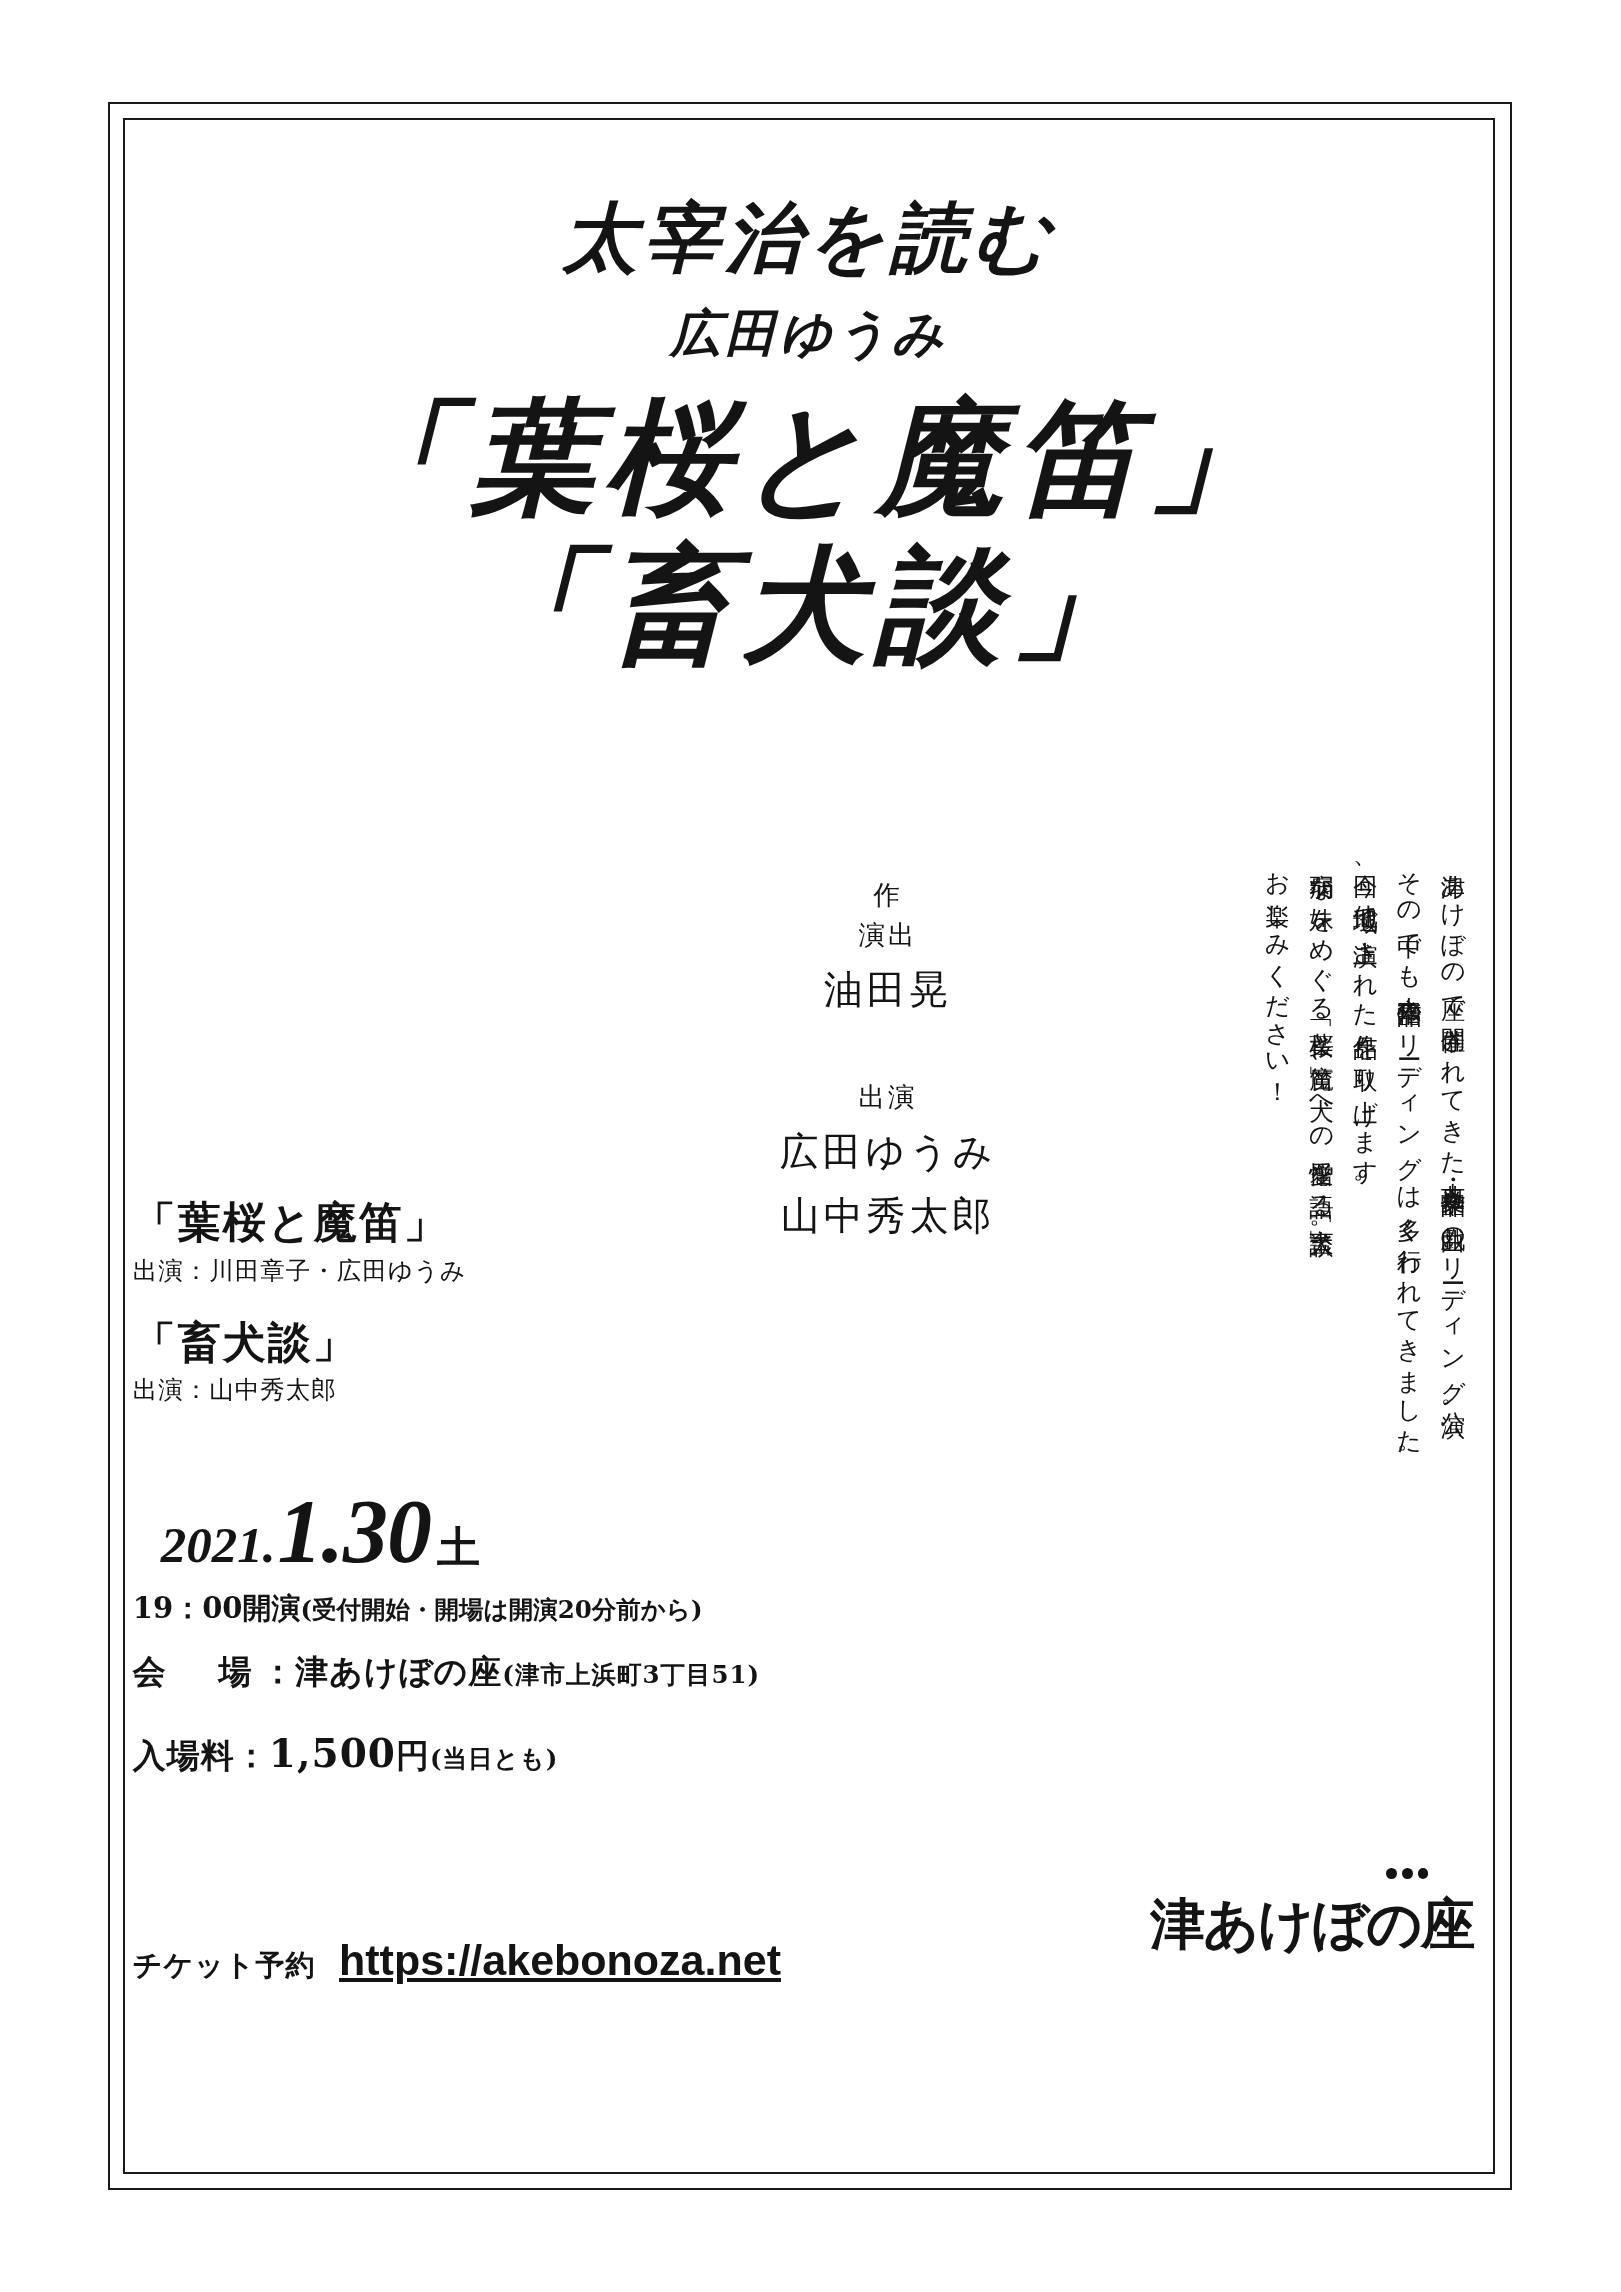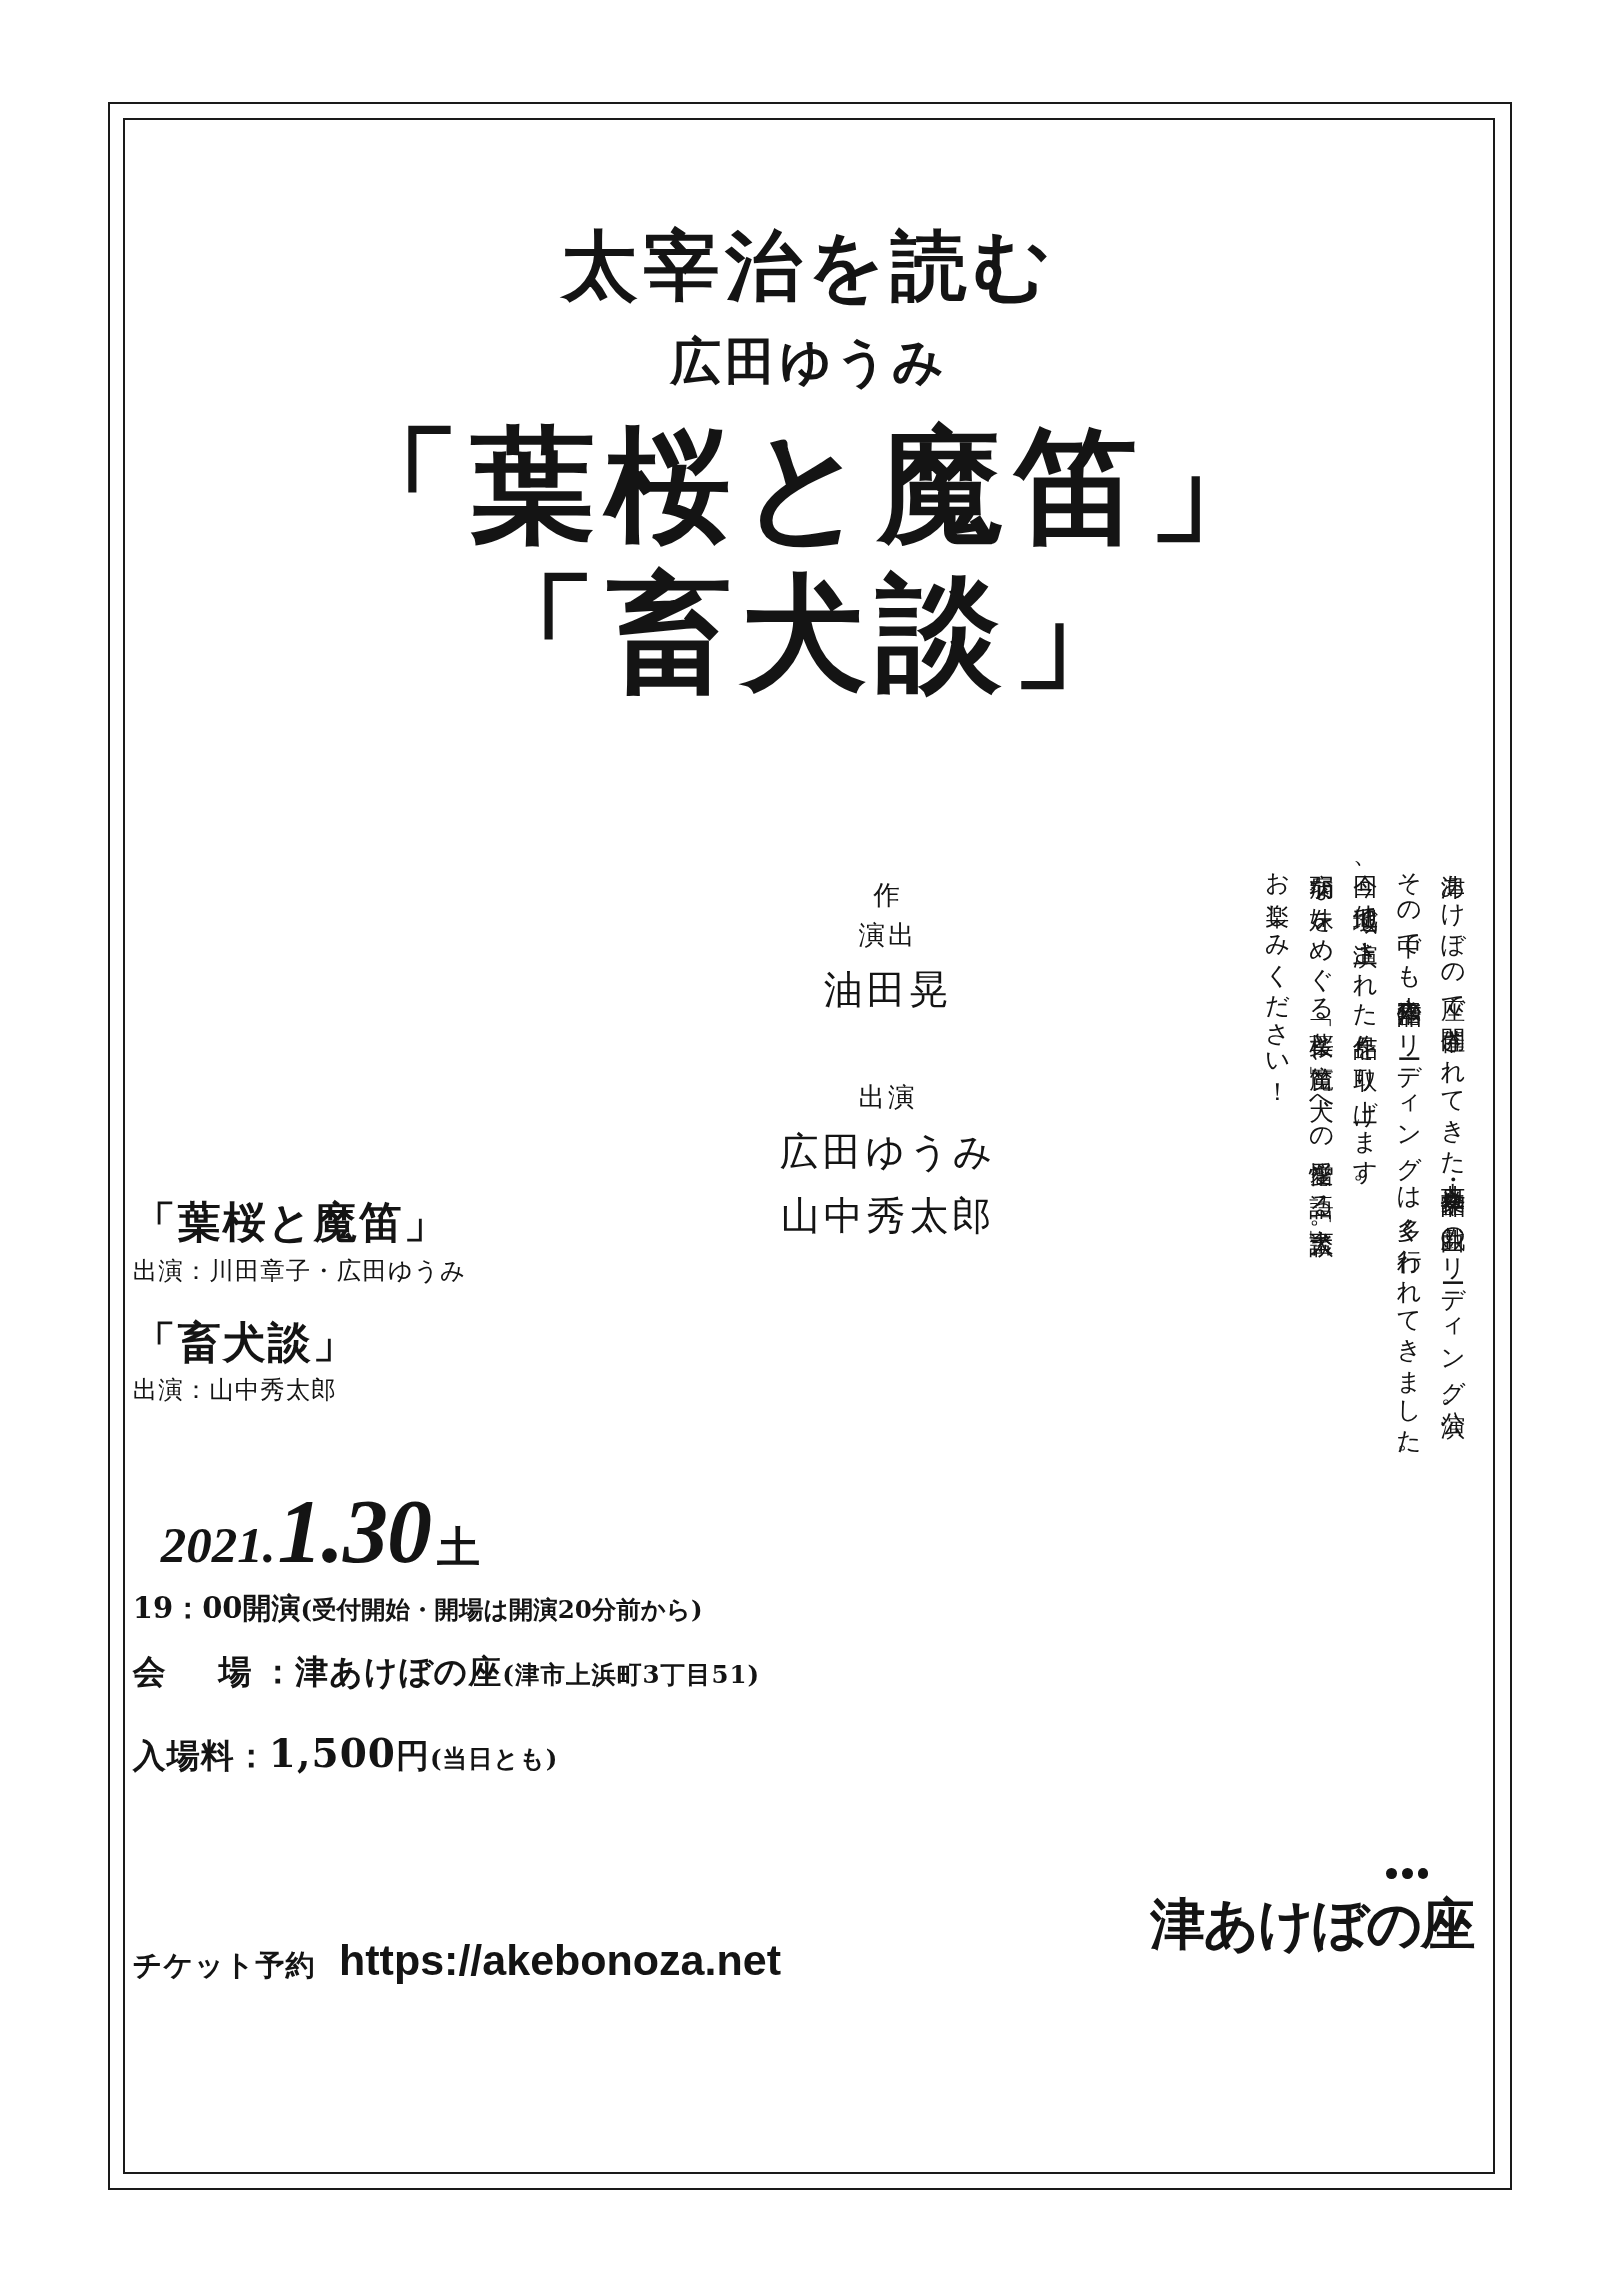--- a/index.html
+++ b/index.html
@@ -48,21 +48,22 @@
     position: absolute;
     left: 123px;
     top: 118px;
     width: 1372px;
     height: 2056px;
   }
 
   
   .head {
     text-align: center;
-    padding-top: 106px;
+    padding-top: 78px;
+    font-style: italic;
   }
   .head .line1 {
     font-size: 76px;
     letter-spacing: 5.9px;
     font-weight: 700;
     line-height: 1.1;
     font-family: "DejaVu Serif", "Liberation Serif", serif;
   }
   .head .line2 {
     font-size: 51px;
@@ -234,20 +235,21 @@
     font-size: 29px;
     font-weight: 700;
     letter-spacing: 1px;
     font-family: "DejaVu Serif", "Liberation Serif", serif;
   }
   .ticket .turl {
     font-size: 43px;
     font-weight: 700;
     letter-spacing: 0px;
     font-family: "Liberation Sans", sans-serif;
+    text-decoration: underline;
   }
 
   
   .logo {
     position: absolute;
     right: 17.6px;
     top: 1764px;
     width: 343px;
     text-align: right;
   }

